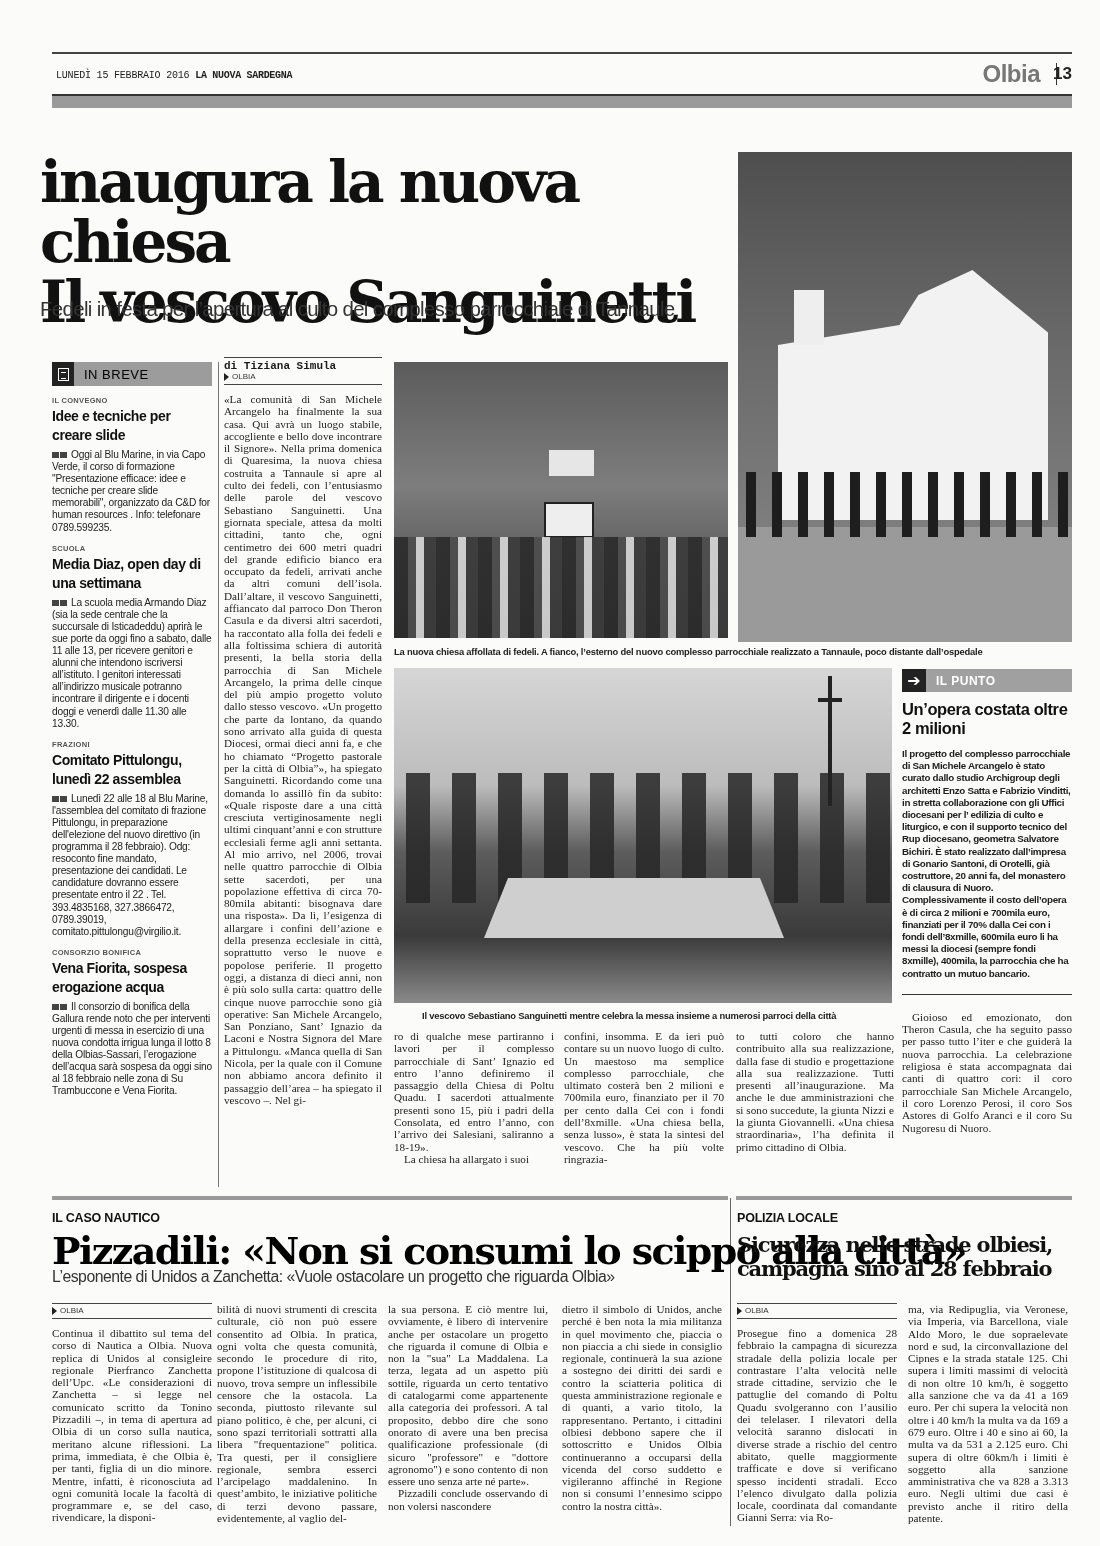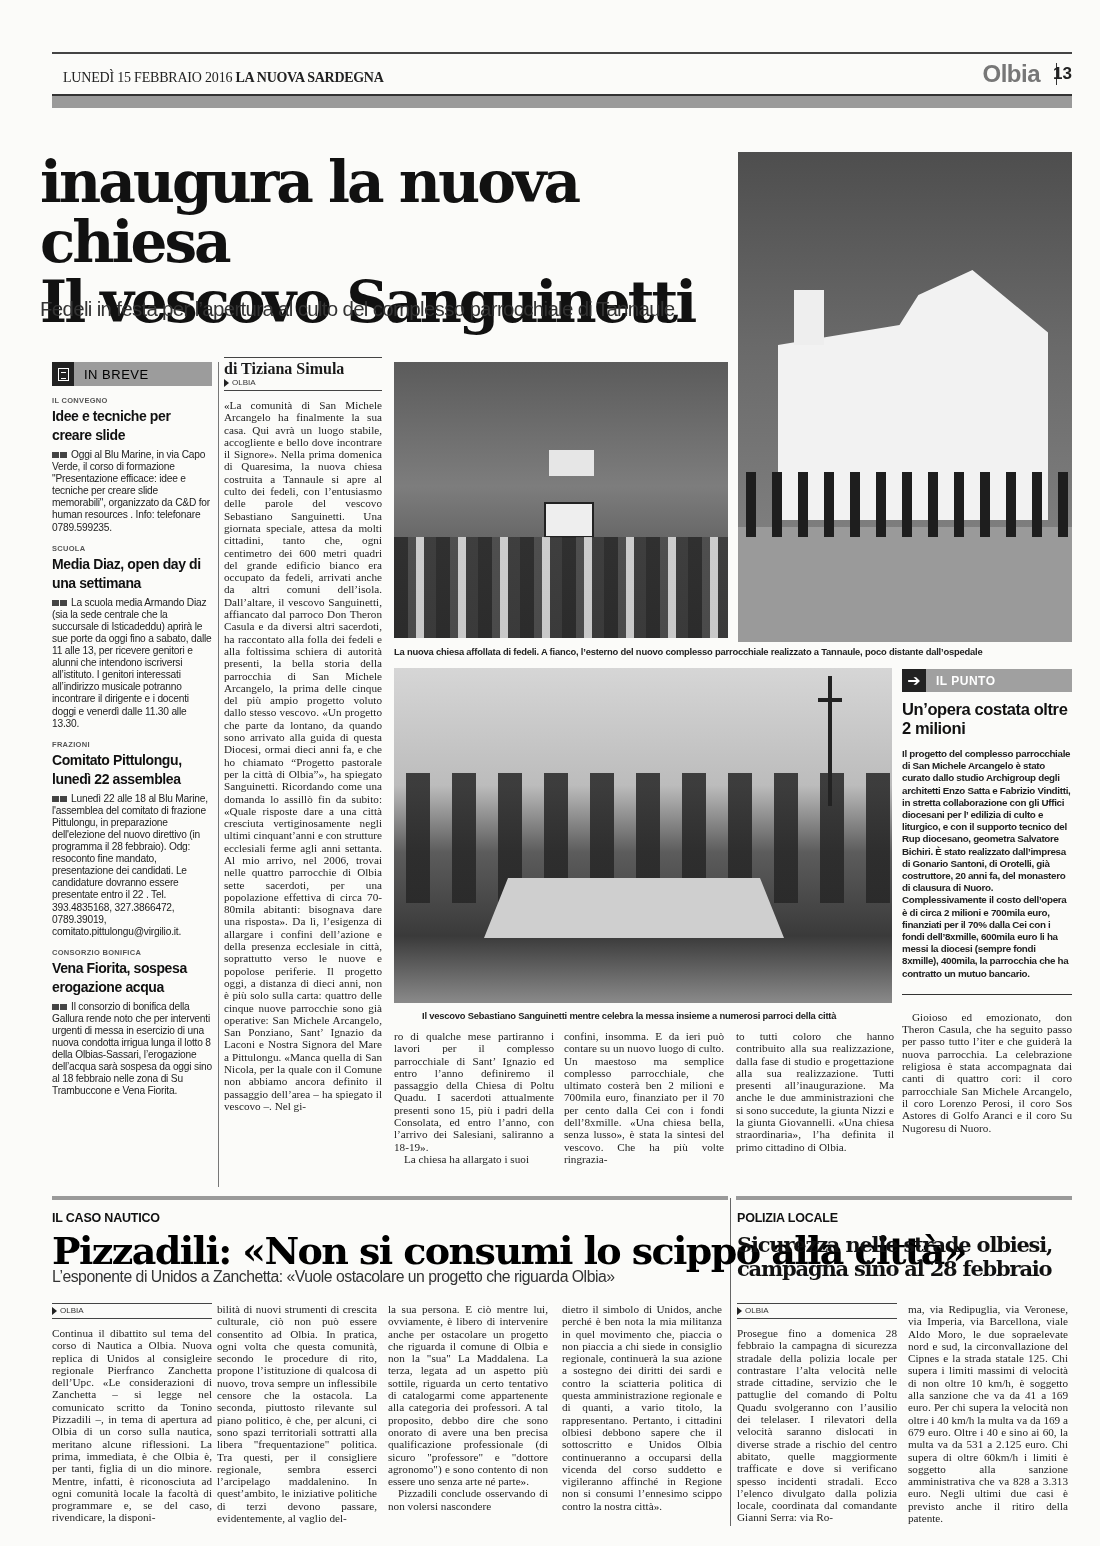--- a/index.html
+++ b/index.html
@@ -3,21 +3,21 @@
 <meta charset="utf-8">
 <style>
   * { box-sizing: border-box; margin: 0; padding: 0; }
   html, body { width: 1100px; height: 1546px; background: #fbfbf9; overflow: hidden; }
   body { position: relative; font-family: "DejaVu Serif", serif; color: #1a1a1a; }
 
   .abs { position: absolute; }
 
   
   .top-rule { left: 52px; top: 52px; width: 1020px; height: 2px; background: #444; }
-  .hdr-date { left: 63px; top: 70px; font-family: Liberation Serif, serif; font-size: 14px; letter-spacing: -0.2px; color: #222; }
+  .hdr-date { left: 56px; top: 70px; font-family: Liberation Mono, monospace; font-size: 10px; letter-spacing: -0.2px; color: #222; }
   .hdr-date b { font-weight: bold; letter-spacing: -0.3px; }
   .hdr-section { right: 60px; top: 60px; font-family: "Liberation Sans", sans-serif; font-weight: bold; font-size: 24px; color: #777; letter-spacing: -0.5px; }
   .hdr-pipe { right: 43px; top: 63px; width: 1px; height: 22px; background: #333; }
   .hdr-page { right: 28px; top: 64px; font-family: "Liberation Sans", sans-serif; font-weight: bold; font-size: 17px; color: #222; }
   .band { left: 52px; top: 94px; width: 1020px; height: 14px; background: #9a9a9a; border-top: 2px solid #333; }
 
   
   .headline { left: 40px; top: 152px; width: 700px; font-family: "DejaVu Serif", serif; font-weight: bold; font-size: 58px; line-height: 60px; letter-spacing: -3px; color: #111; }
   .subhead { left: 40px; top: 296px; width: 700px; font-family: "Liberation Sans", sans-serif; font-size: 20.5px; line-height: 26px; letter-spacing: -0.7px; color: #333; }
 
@@ -32,21 +32,21 @@
   .kicker { font-family: "Liberation Sans", sans-serif; font-weight: bold; font-size: 7.5px; color: #555; letter-spacing: 0.3px; }
   .breve-head { font-family: "Liberation Sans", sans-serif; font-weight: bold; font-size: 14px; line-height: 19px; letter-spacing: -0.4px; color: #111; margin-top: 2px; }
   .breve-body { font-family: "Liberation Sans", sans-serif; font-size: 10.2px; line-height: 12.1px; letter-spacing: -0.2px; color: #222; margin-top: 4px; }
   .sq { display: inline-block; width: 7px; height: 6px; background: #444; margin-right: 1px; }
   .sq + .sq { margin-right: 4px; }
   .vline-breve { left: 218px; top: 362px; width: 1px; height: 825px; background: #777; }
 
   
   .col-main { left: 224px; top: 357px; width: 158px; }
   .byline-rule { height: 1px; background: #444; }
-  .byline { font-family: Liberation Serif, serif; font-weight: bold; font-size: 16px; margin-top: 2px; }
+  .byline { font-family: Liberation Mono, monospace; font-weight: bold; font-size: 11px; margin-top: 2px; }
   .dateline { font-family: "Liberation Sans", sans-serif; font-size: 8px; color: #333; display: flex; align-items: center; gap: 3px; padding-bottom: 3px; border-bottom: 1px solid #444; }
   .tri { width: 0; height: 0; border-top: 4px solid transparent; border-bottom: 4px solid transparent; border-left: 5px solid #222; }
   .body-text { font-family: "Liberation Serif", serif; font-size: 11.2px; line-height: 12.3px; text-align: justify; color: #1c1c1c; hyphens: auto; }
   .col-main .body-text { margin-top: 8px; }
 
   
   .photo { background: #6a6a6a; overflow: hidden; }
   .photo1 { left: 394px; top: 362px; width: 334px; height: 276px; background: linear-gradient(180deg, #5b5b5b 0%, #7d7d7d 45%, #6c6c6c 60%, #3a3a3a 100%); }
   .ph1-window { left: 155px; top: 88px; width: 45px; height: 26px; background: #e6e6e6; }
   .ph1-screen { left: 150px; top: 140px; width: 50px; height: 36px; background: #eee; border: 2px solid #222; }

